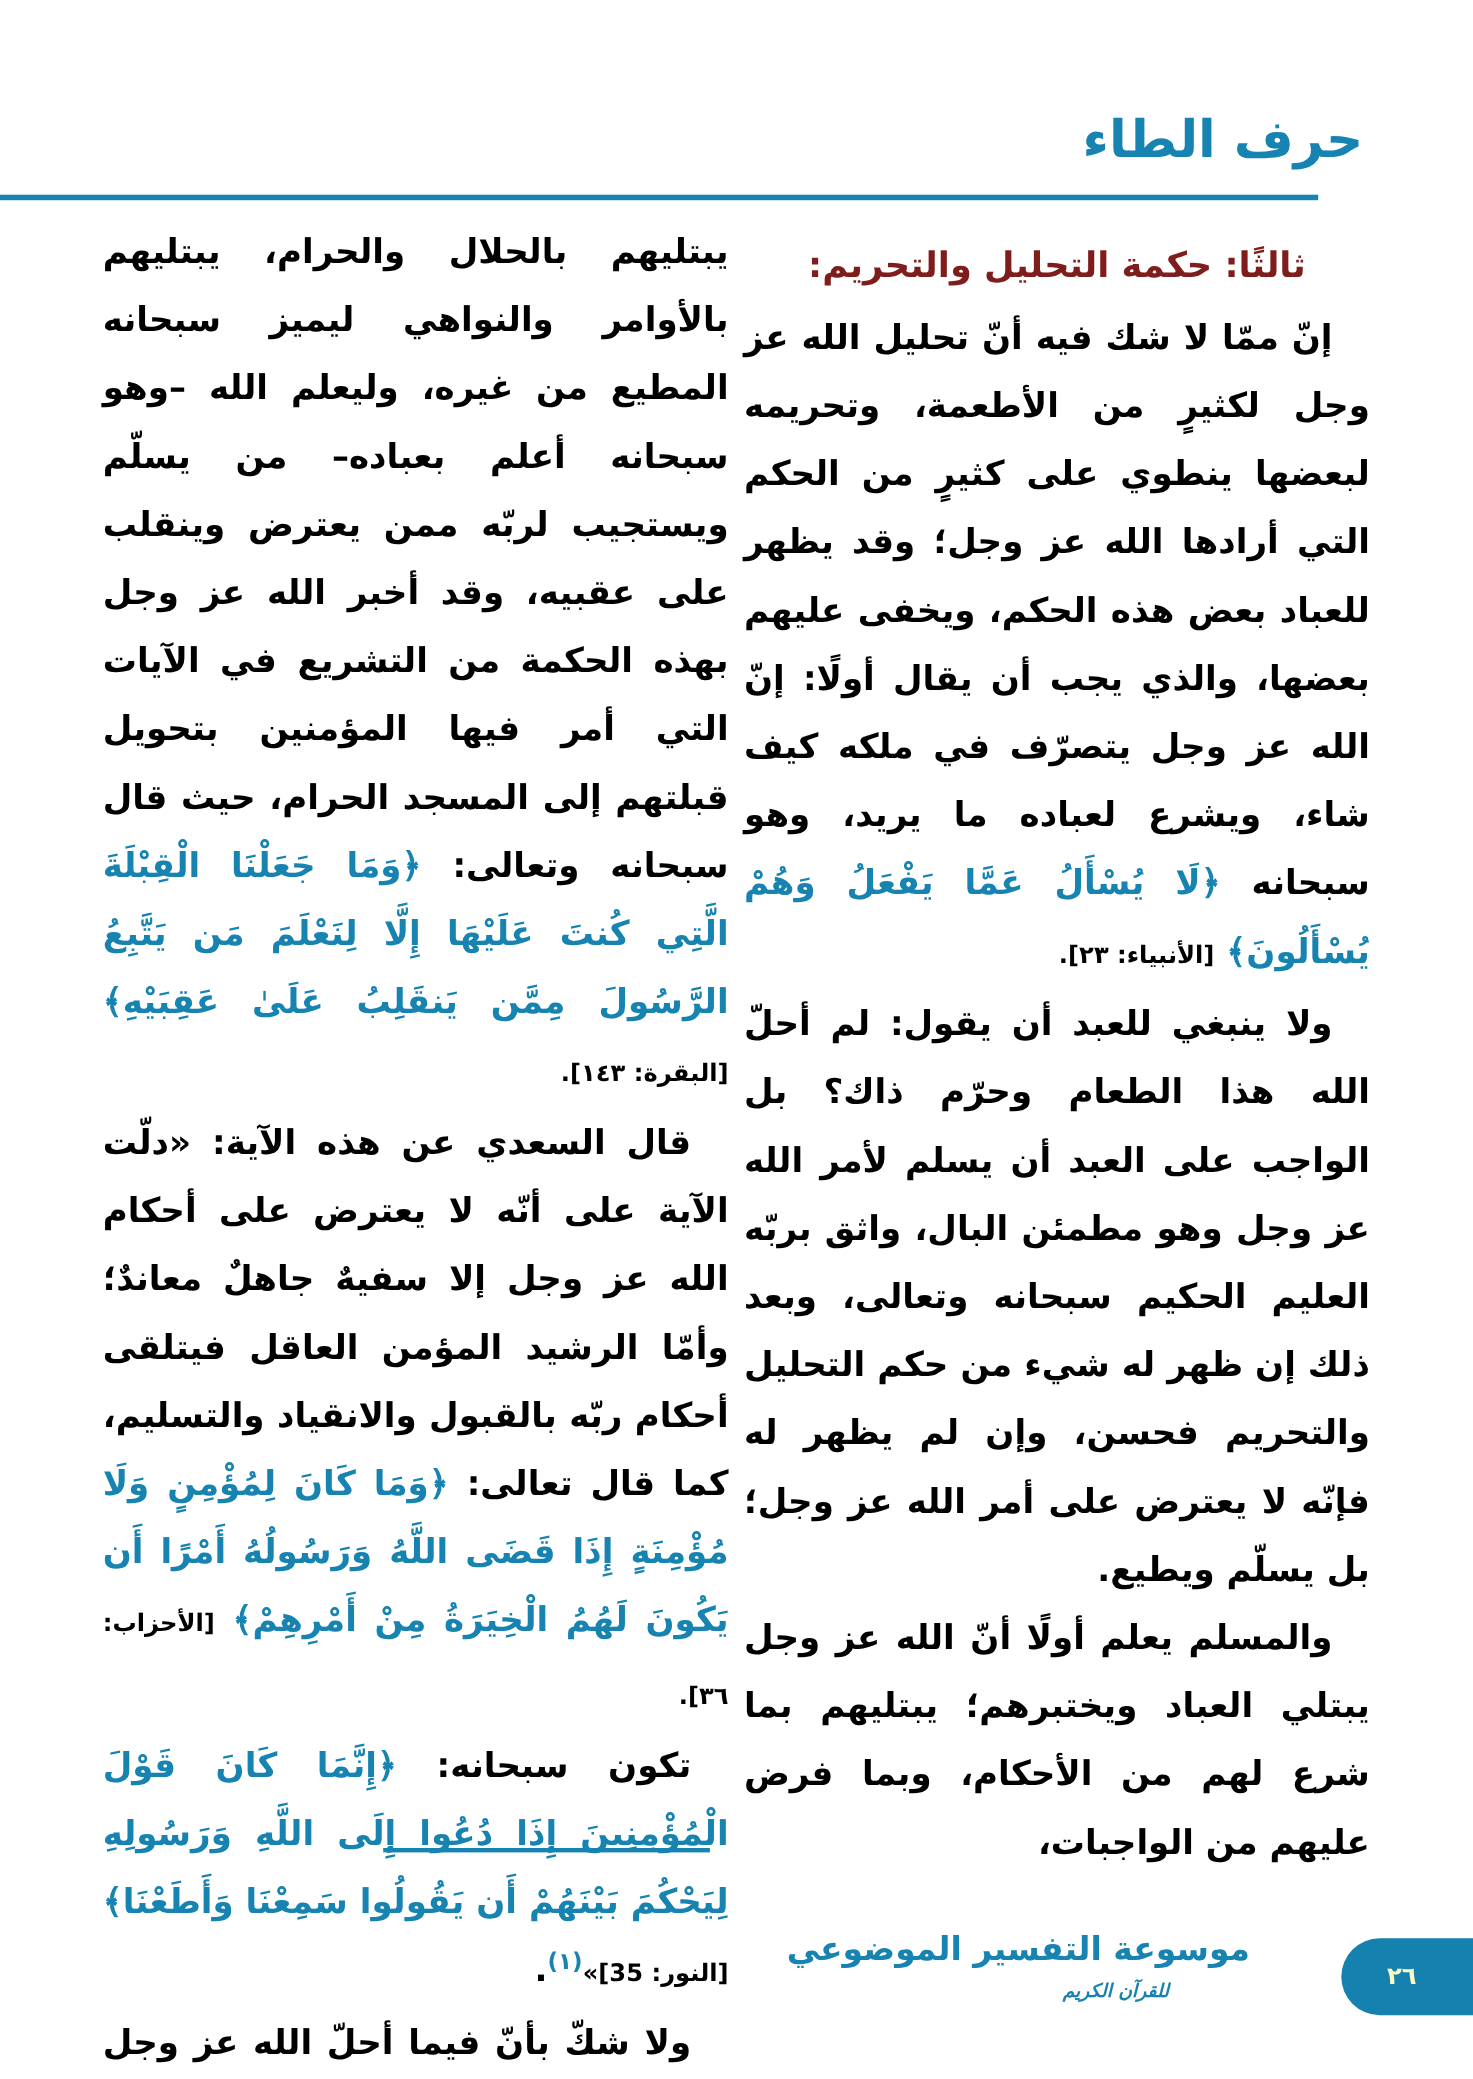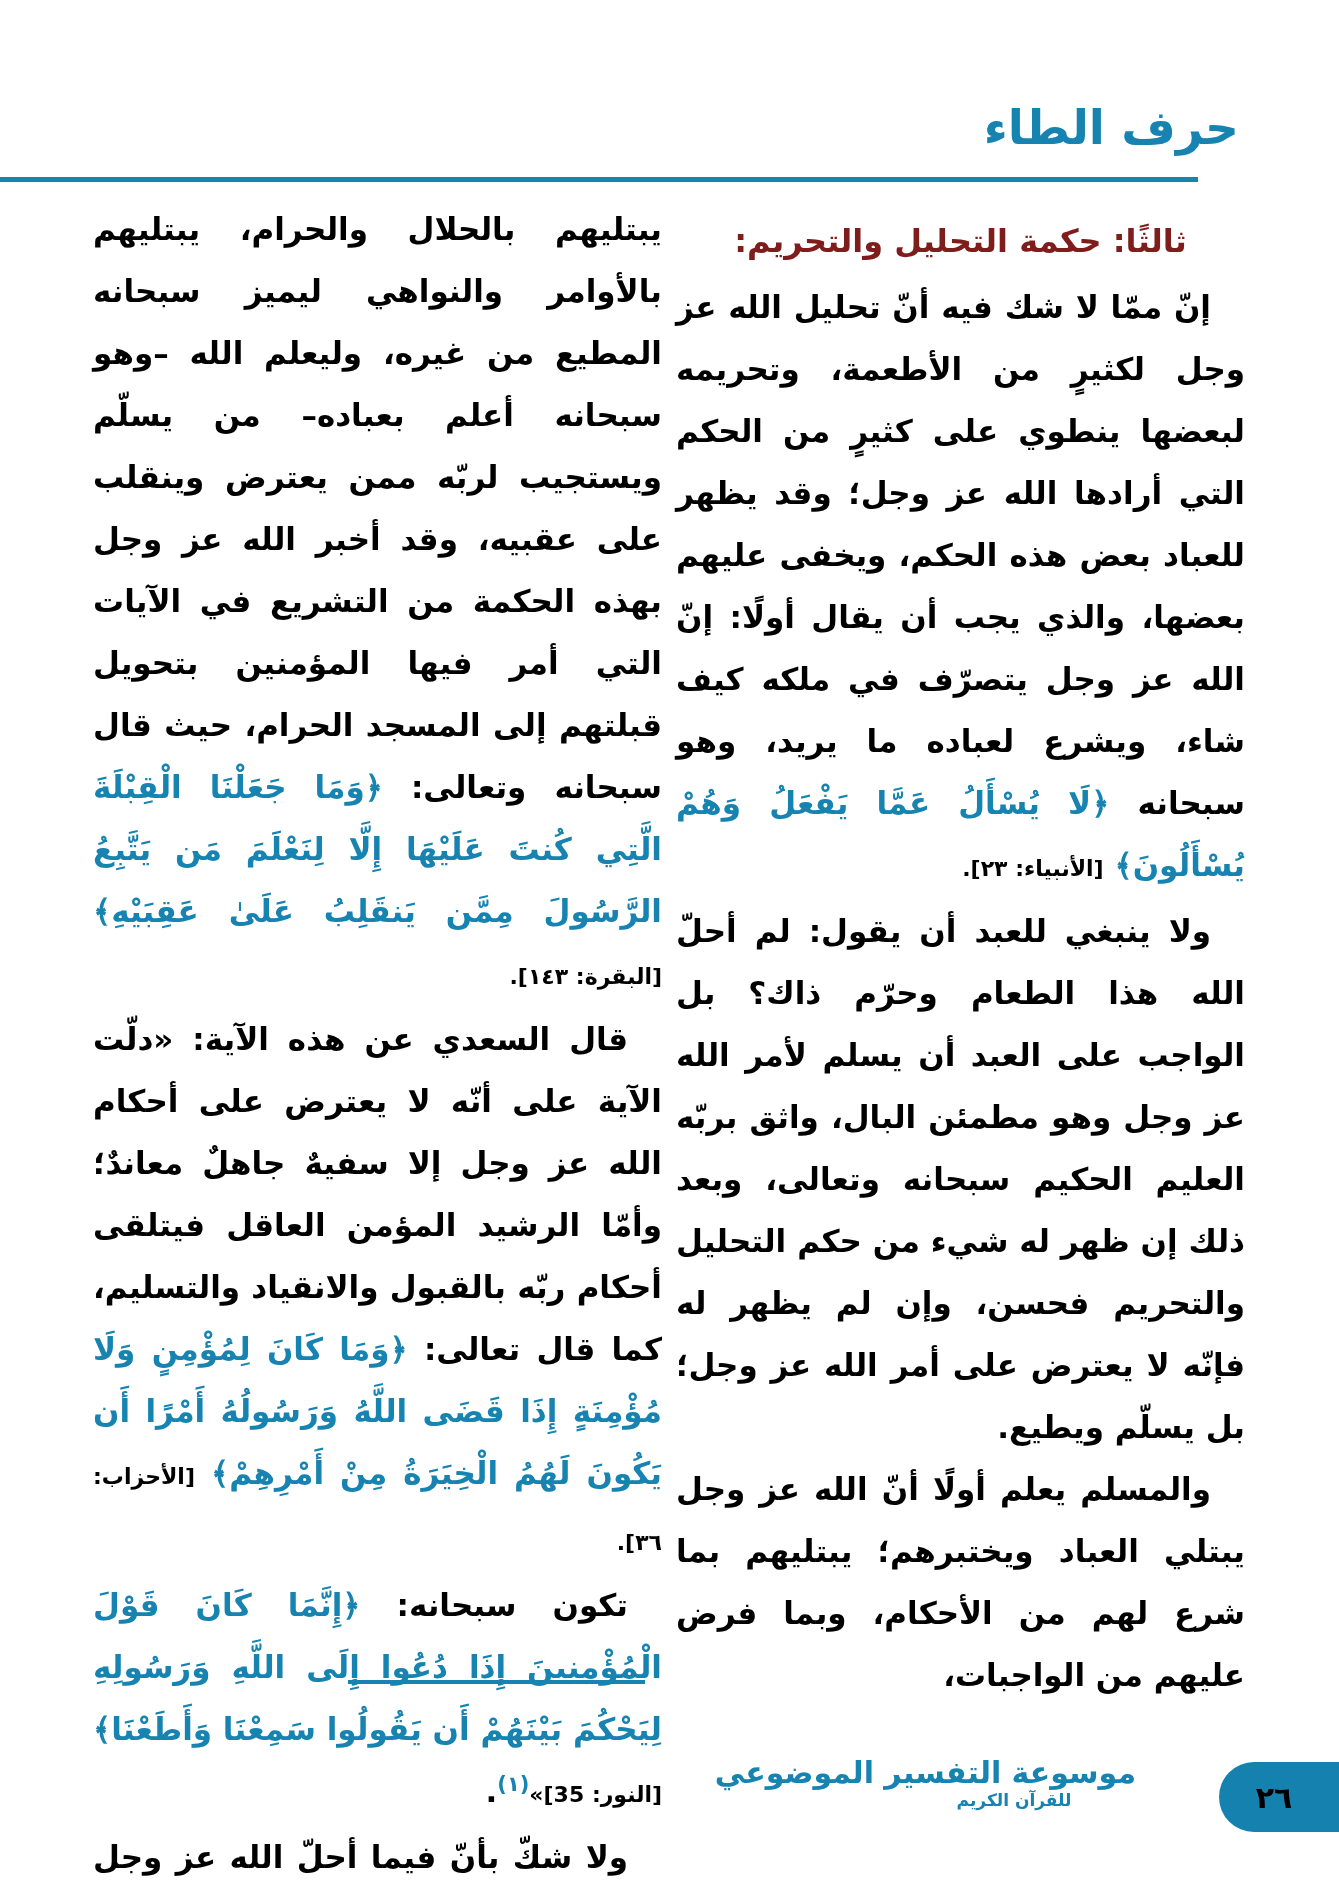--- a/index.html
+++ b/index.html
@@ -97,34 +97,36 @@
     line-height: 1.15;
   }
   .publisher-logo .l1 {
     font-size: 30px;
     font-weight: bold;
     white-space: nowrap;
   }
   .publisher-logo .l2 {
     font-size: 17px;
     font-weight: bold;
+    font-style: italic;
+    margin-top: 10px;
   }
   .page-badge {
     position: absolute;
     top: 1762px;
     right: 0;
     width: 120px;
     height: 70px;
     background: #1581AE;
     border-radius: 35px 0 0 35px;
     display: flex;
     align-items: center;
     justify-content: center;
-    color: #000000;
-    font-size: 30px;
+    color: #fef9c3;
+    font-size: 22px;
     font-weight: bold;
     letter-spacing: 10px;
     padding-right: 10px;
     box-sizing: border-box;
   }
 </style>
 </head>
 <body>
 
 <div class="page">

